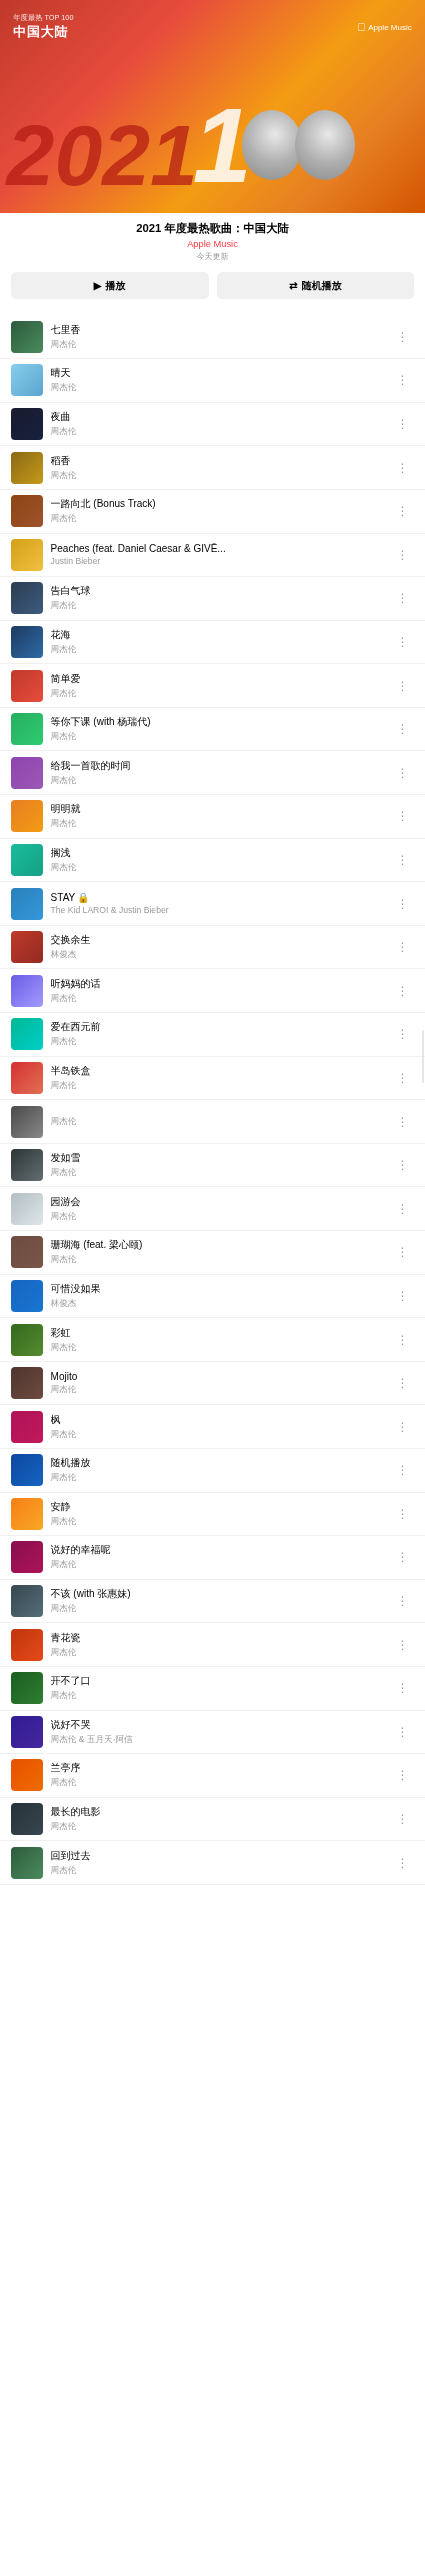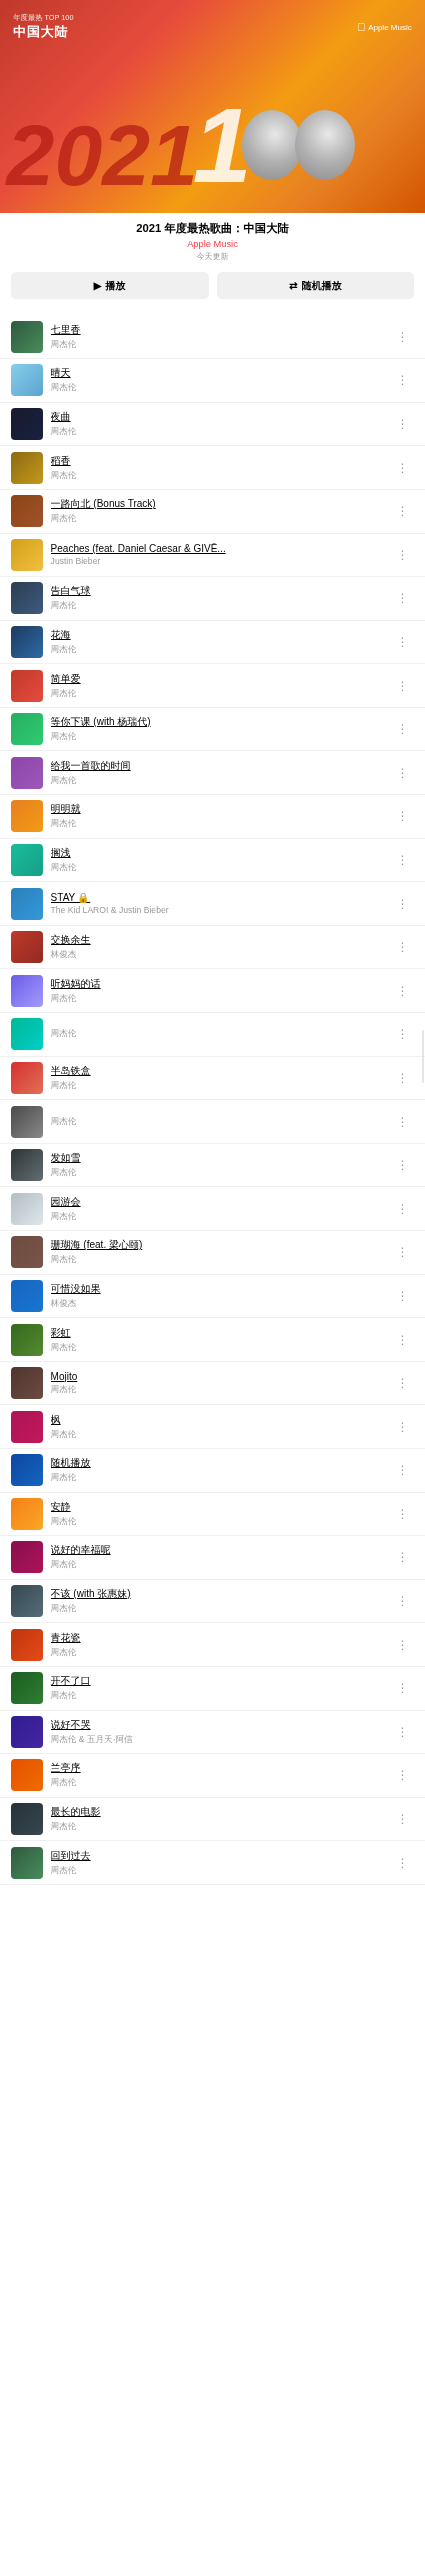--- a/index.html
+++ b/index.html
@@ -186,21 +186,20 @@
     }
 
     .song-name {
       font-size: 10px;
       font-weight: 500;
       color: #000;
       white-space: nowrap;
       overflow: hidden;
       text-overflow: ellipsis;
       margin-bottom: 2px;
-      text-decoration: underline;
     }
 
     .song-artist {
       font-size: 8.6px;
       color: #999;
     }
 
     .song-more {
       color: #999;
       font-size: 12px;
@@ -467,20 +466,21 @@
         <div class="song-name">听妈妈的话</div>
         <div class="song-artist">周杰伦</div>
       </div>
       <div class="song-more">⋮</div>
     </div>
     <div class="song-item">
       <div class="song-thumbnail thumb-17">
         
       </div>
       <div class="song-info">
+        <div class="song-name">爱在西元前</div>
         <div class="song-artist">周杰伦</div>
       </div>
       <div class="song-more">⋮</div>
     </div>
     <div class="song-item">
       <div class="song-thumbnail thumb-18">
         
       </div>
       <div class="song-info">
         <div class="song-name">半岛铁盒</div>

